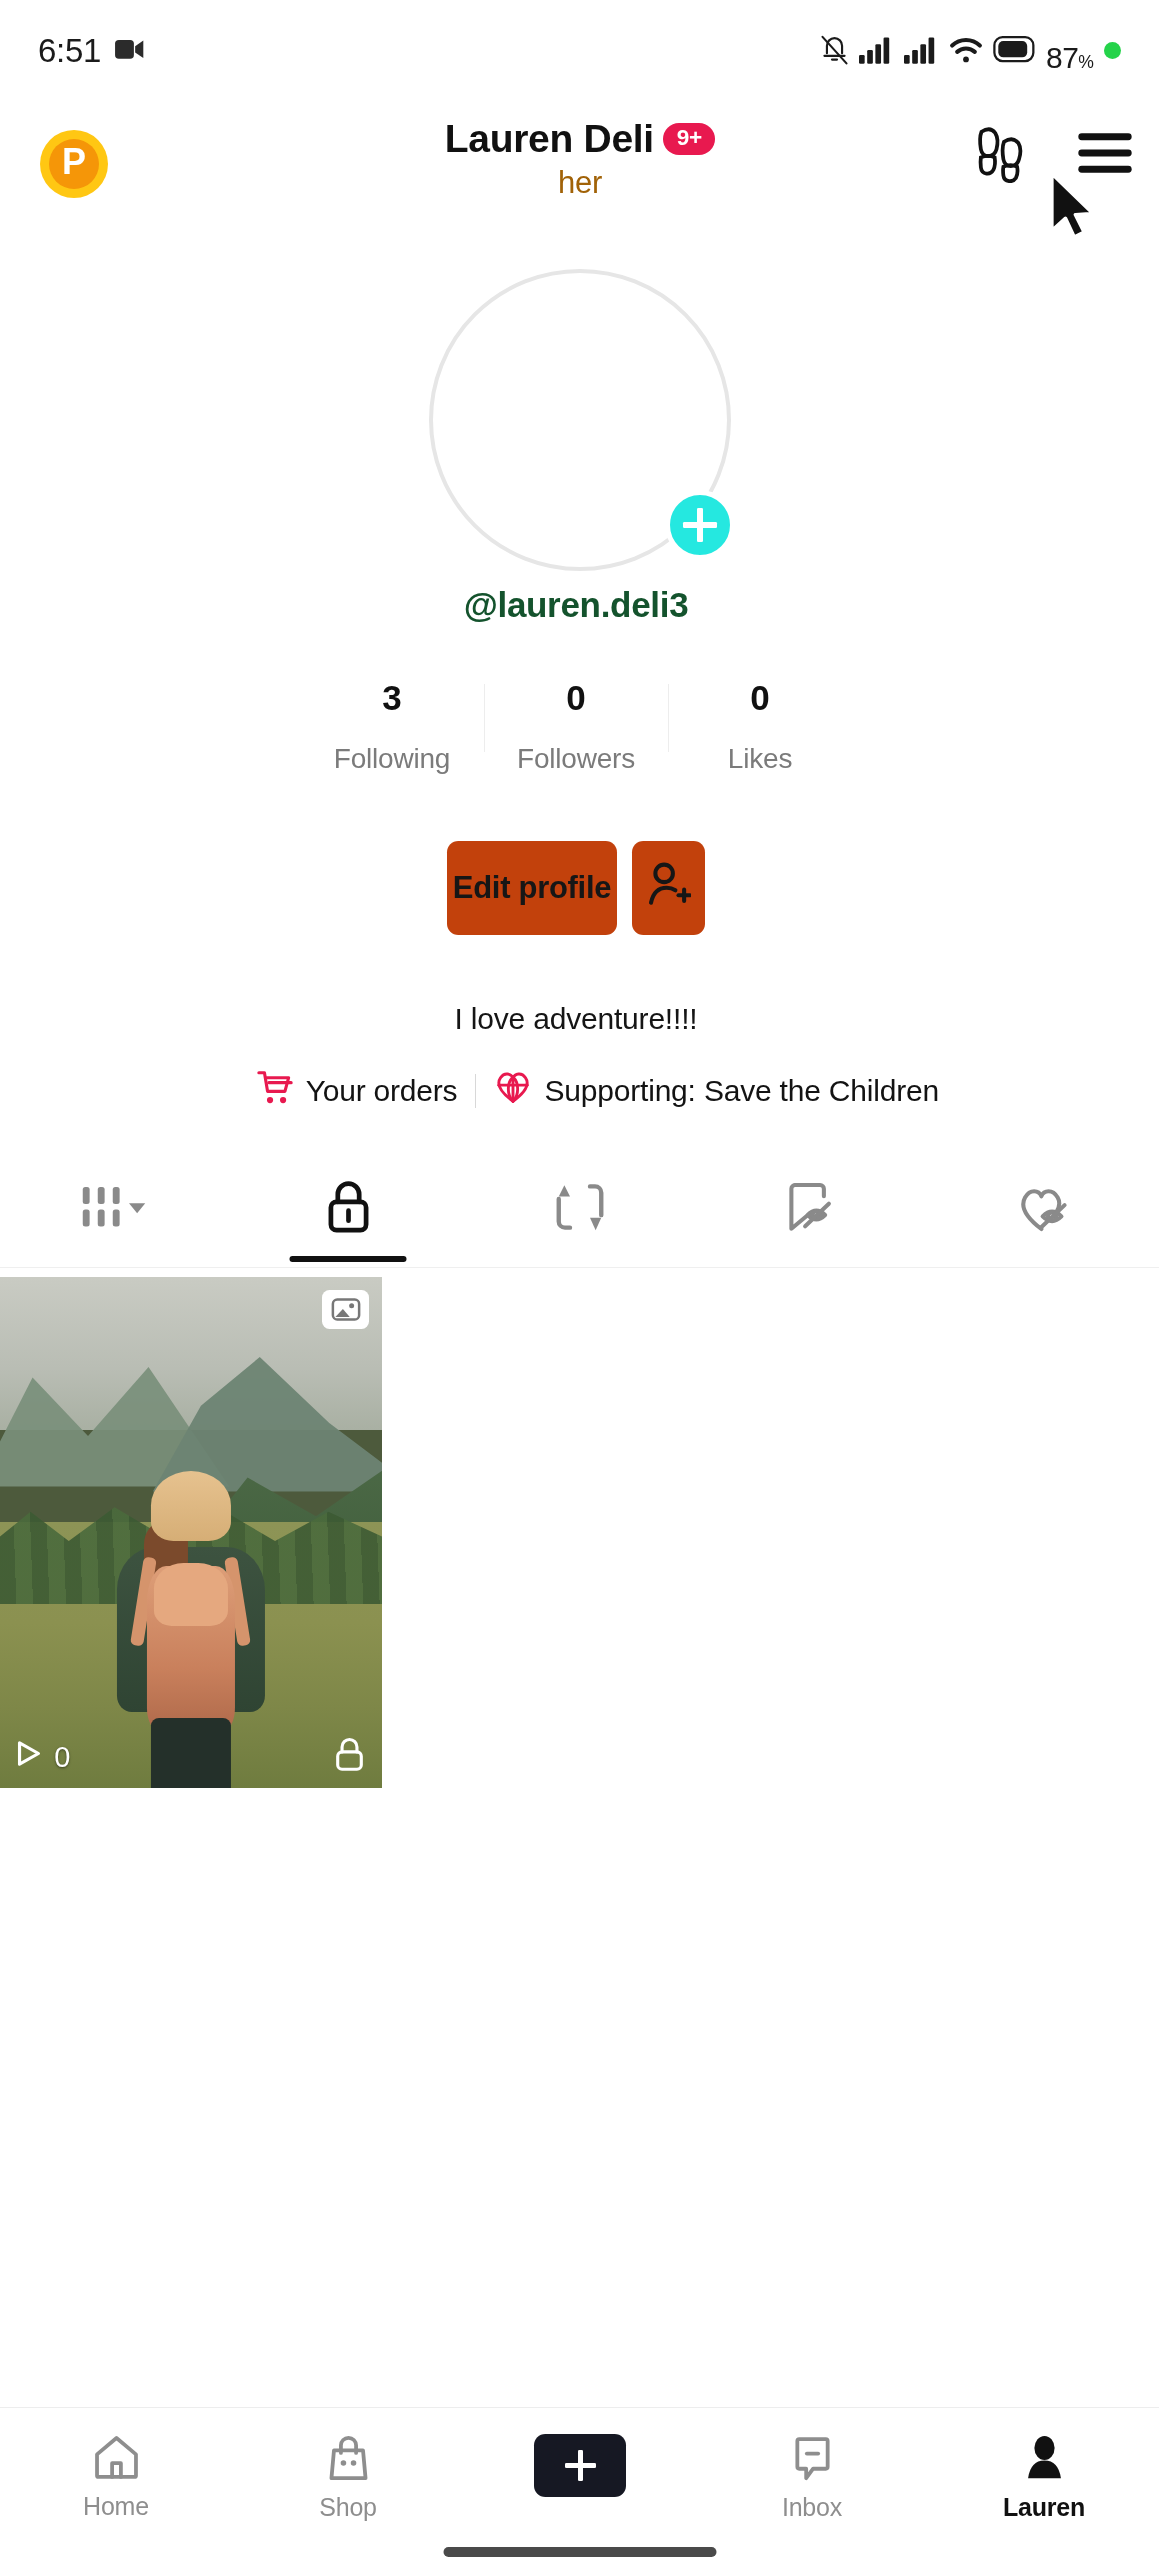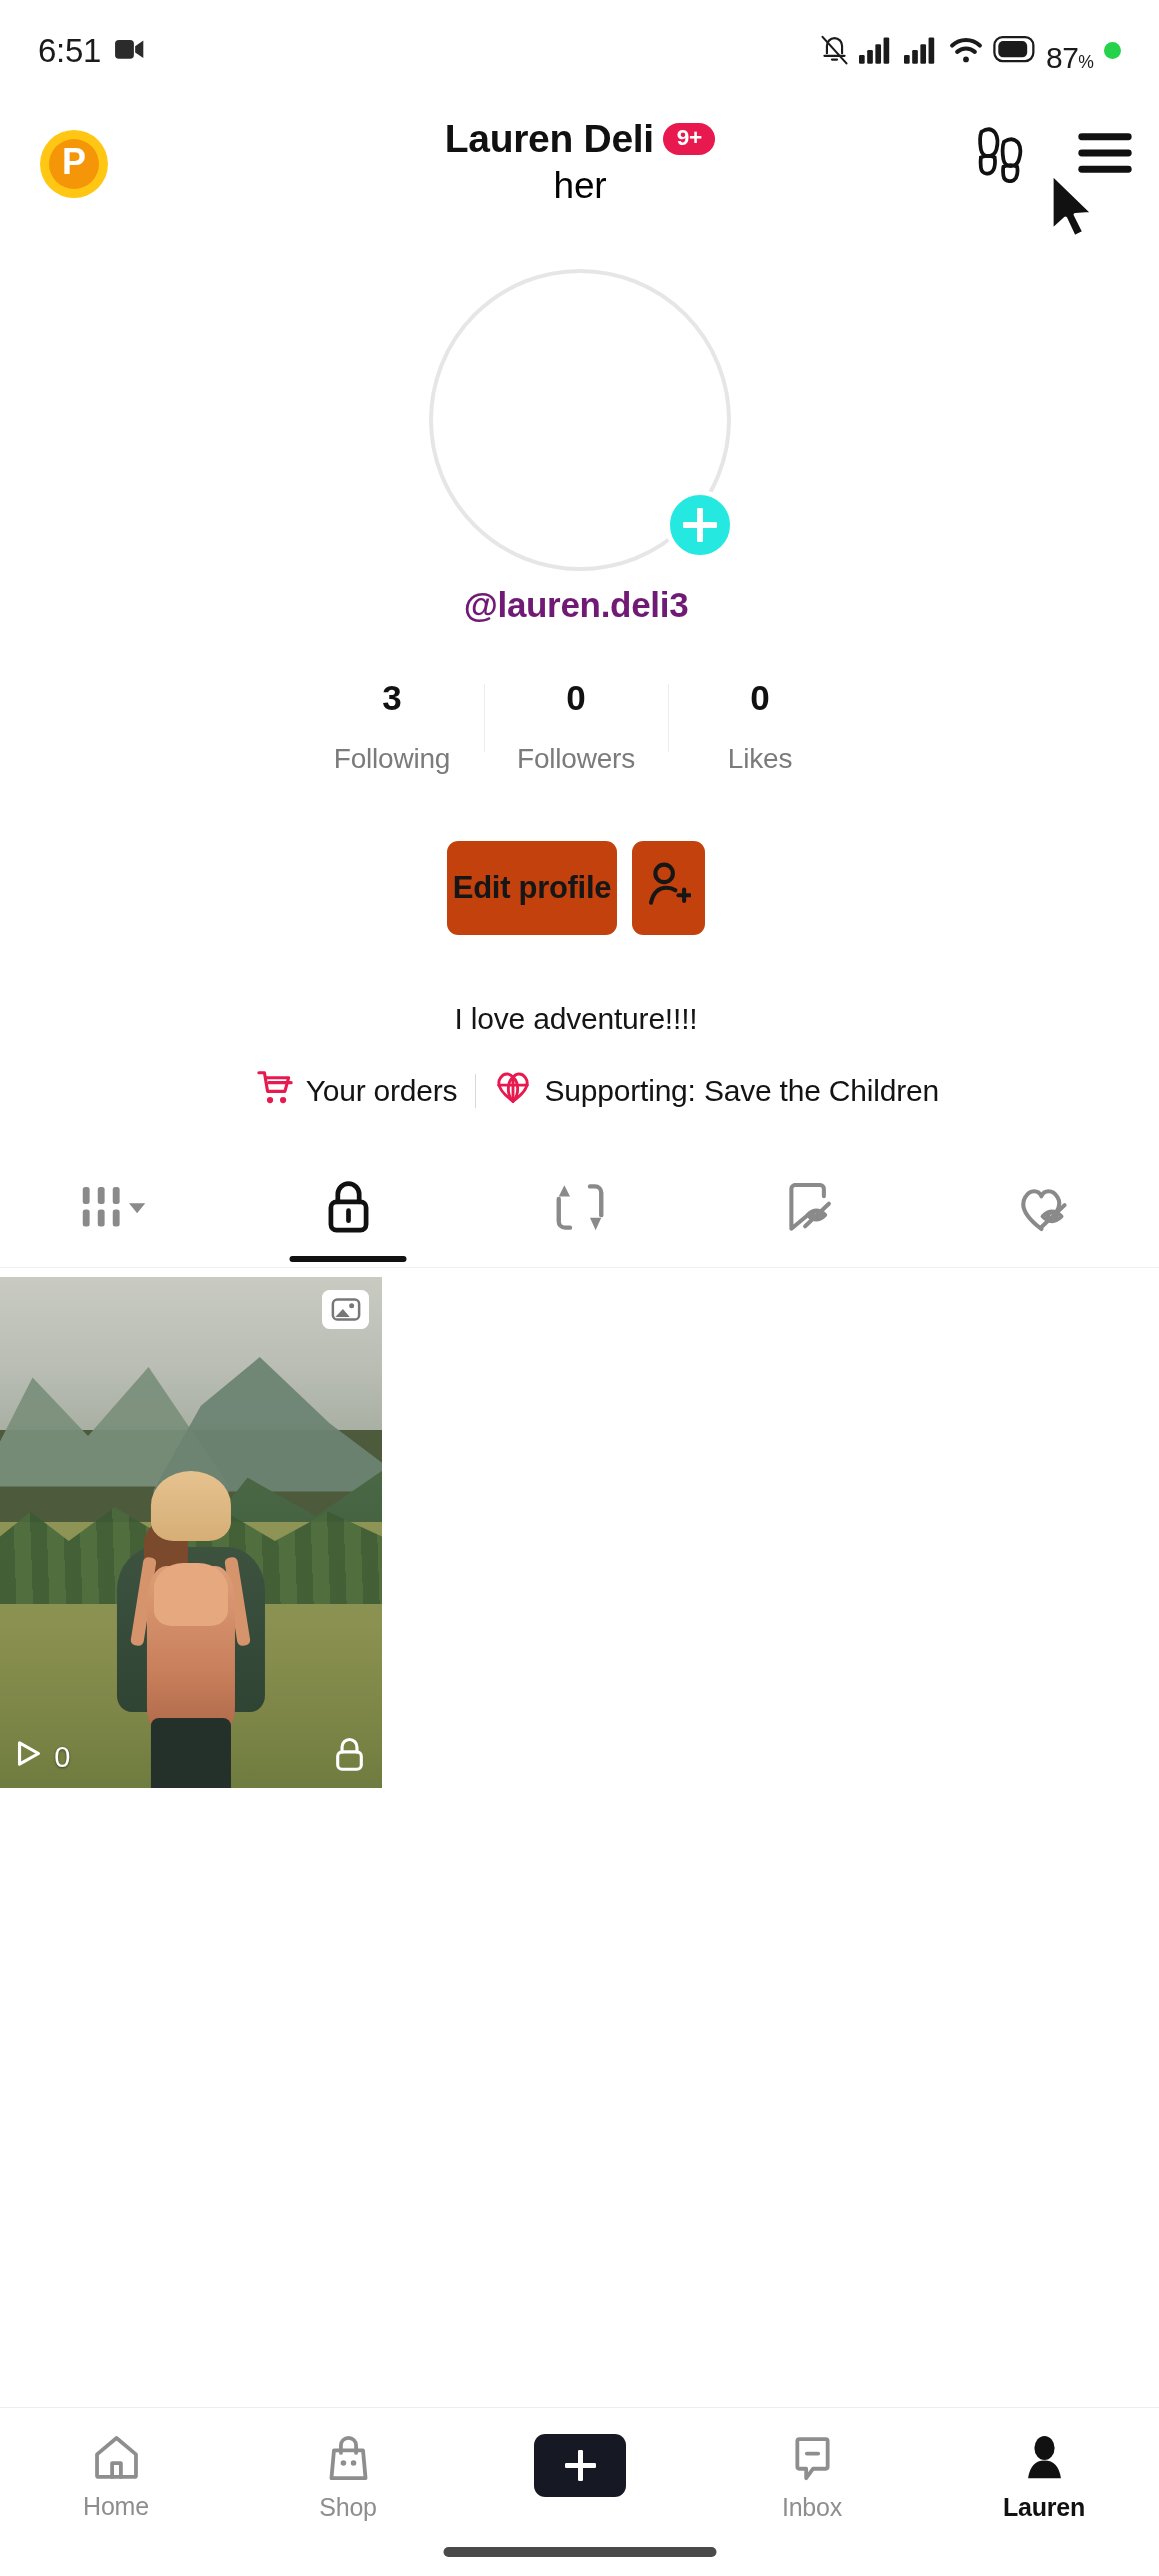--- a/index.html
+++ b/index.html
@@ -46,21 +46,21 @@
     position:absolute; left:0; right:0; top:0;
     display:flex; flex-direction:column; align-items:center; justify-content:center;
   }
   .hdr-namerow{ display:flex; align-items:center; gap:9.4px; }
   .hdr-name{ font-size:39px; font-weight:700; color:#111; letter-spacing:-0.3px; }
   .badge9{
     background:#E8194F; color:#fff; font-size:22.6px; font-weight:700;
     border-radius:28px; padding:4.4px 12px 5.7px; line-height:1; letter-spacing:-0.3px;
     min-width:52px; text-align:center;
   }
-  .hdr-pronoun{ font-size:37px; color:#000000; margin-top:3.8px; letter-spacing:-0.2px; }
+  .hdr-pronoun{ font-size:31px; color:#a16207; margin-top:3.8px; letter-spacing:-0.2px; }
   .hdr-right{ position:absolute; right:28px; top:6.3px; display:flex; align-items:center; gap:50px; }
   .icon-btn{ display:flex; align-items:center; justify-content:center; }
   .cursor-arrow{ position:absolute; left:1048px; top:171px; width:50px; height:70px; pointer-events:none; }
 
   
   .avatar-wrap{
     position:absolute; left:429px; top:269px; width:302px; height:302px;
   }
   .avatar-ring{
     position:absolute; inset:0; border-radius:50%;
@@ -100,21 +100,21 @@
     position:absolute; right:-3.8px; bottom:11.3px; width:70px; height:70px;
     border-radius:50%; background:#25E8E0; border:5px solid #fff;
     display:flex; align-items:center; justify-content:center;
   }
   .avatar-plus:before{ content:""; position:absolute; width:34px; height:5.7px; background:#fff; border-radius:1.3px;}
   .avatar-plus:after{ content:""; position:absolute; width:5.7px; height:34px; background:#fff; border-radius:1.3px;}
 
   
   .handle{
     position:absolute; left:0; right:0; top:585px; text-align:center;
-    font-size:35px; font-weight:600; color:#701a75; letter-spacing:-0.3px;
+    font-size:35px; font-weight:600; color:#14532d; letter-spacing:-0.3px;
   }
 
   
   .stats{
     position:absolute; left:0; right:0; top:678px;
     display:flex; align-items:center; justify-content:center;
   }
   .stat{ width:184px; text-align:center; position:relative; }
   .stat + .stat:before{
     content:""; position:absolute; left:0; top:6.3px; width:1.3px; height:68px; background:#ededed;

